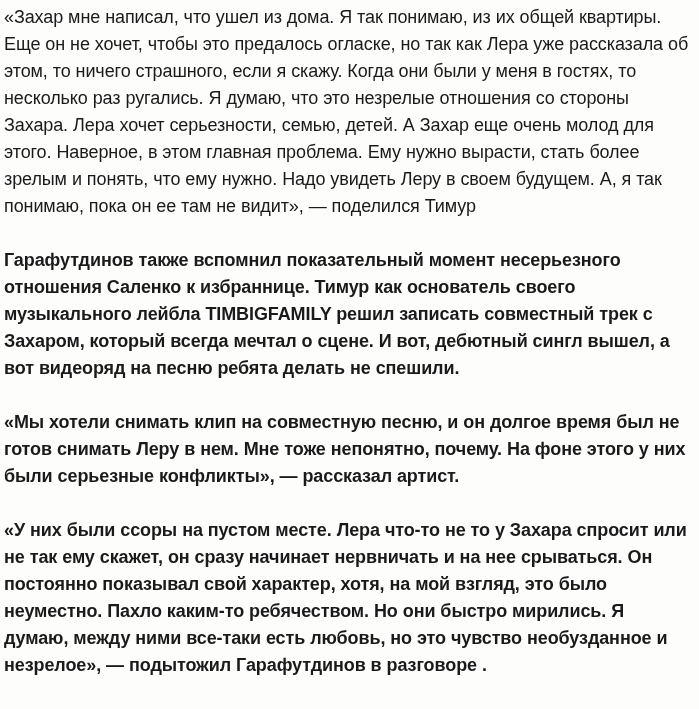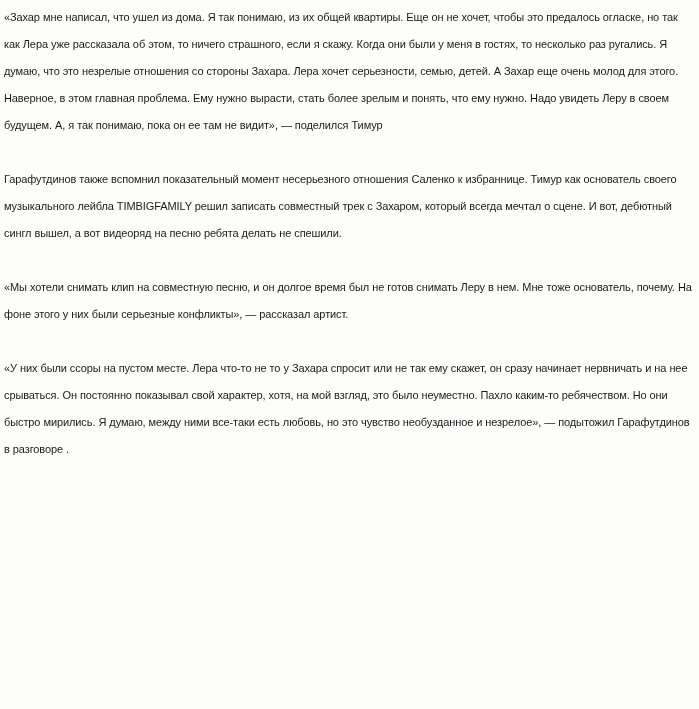--- a/index.html
+++ b/index.html
@@ -17,35 +17,36 @@
   }
   .article {
     box-sizing: border-box;
     width: 699px;
     height: 709px;
     padding: 4px 6px 0 4px;
     background: #fdfdfc;
   }
   .para {
     margin: 0;
-    font-size: 11px;
+    font-size: 18px;
     line-height: 27px;
     letter-spacing: -0.1px;
     text-align: left;
     color: #1a1a1a;
     word-spacing: 0.1px;
   }
   .para + .para {
     margin-top: 27px;
+    font-weight: bold;
   }
   .para.tight {
     margin-top: 0;
   }
 </style>
 </head>
 <body>
 
 <article class="article">
   <p class="para">«Захар мне написал, что ушел из дома. Я так понимаю, из их общей квартиры. Еще он не хочет, чтобы это предалось огласке, но так как Лера уже рассказала об этом, то ничего страшного, если я скажу. Когда они были у меня в гостях, то несколько раз ругались. Я думаю, что это незрелые отношения со стороны Захара. Лера хочет серьезности, семью, детей. А Захар еще очень молод для этого. Наверное, в этом главная проблема. Ему нужно вырасти, стать более зрелым и понять, что ему нужно. Надо увидеть Леру в своем будущем. А, я так понимаю, пока он ее там не видит», — поделился Тимур</p>
   <p class="para">Гарафутдинов также вспомнил показательный момент несерьезного отношения Саленко к избраннице. Тимур как основатель своего музыкального лейбла TIMBIGFAMILY решил записать совместный трек с Захаром, который всегда мечтал о сцене. И вот, дебютный сингл вышел, а вот видеоряд на песню ребята делать не спешили.</p>
-  <p class="para">«Мы хотели снимать клип на совместную песню, и он долгое время был не готов снимать Леру в нем. Мне тоже основатель, почему. На фоне этого у них были серьезные конфликты», — рассказал артист.</p>
+  <p class="para">«Мы хотели снимать клип на совместную песню, и он долгое время был не готов снимать Леру в нем. Мне тоже непонятно, почему. На фоне этого у них были серьезные конфликты», — рассказал артист.</p>
   <p class="para">«У них были ссоры на пустом месте. Лера что-то не то у Захара спросит или не так ему скажет, он сразу начинает нервничать и на нее срываться. Он постоянно показывал свой характер, хотя, на мой взгляд, это было неуместно. Пахло каким-то ребячеством. Но они быстро мирились. Я думаю, между ними все-таки есть любовь, но это чувство необузданное и незрелое», — подытожил Гарафутдинов в разговоре .</p>
 </article>
 
 </body></html>

